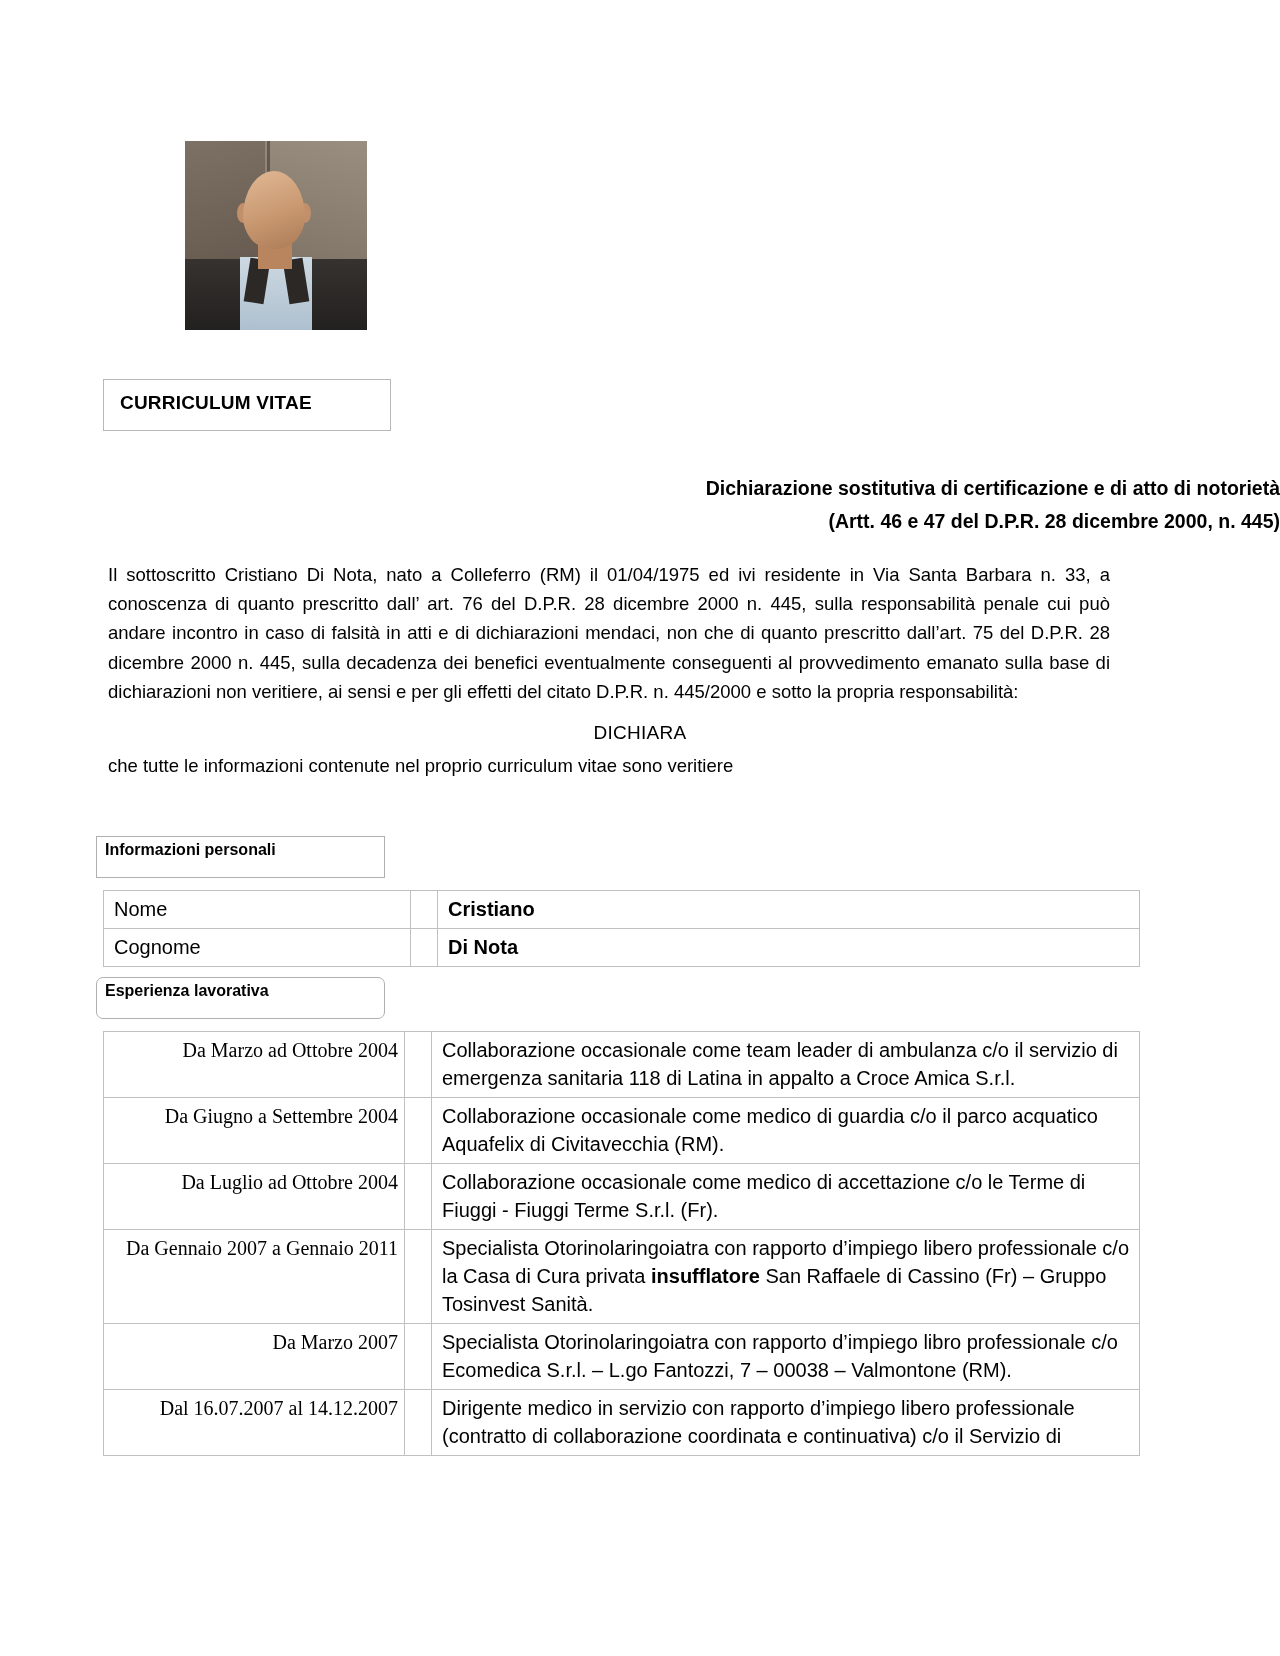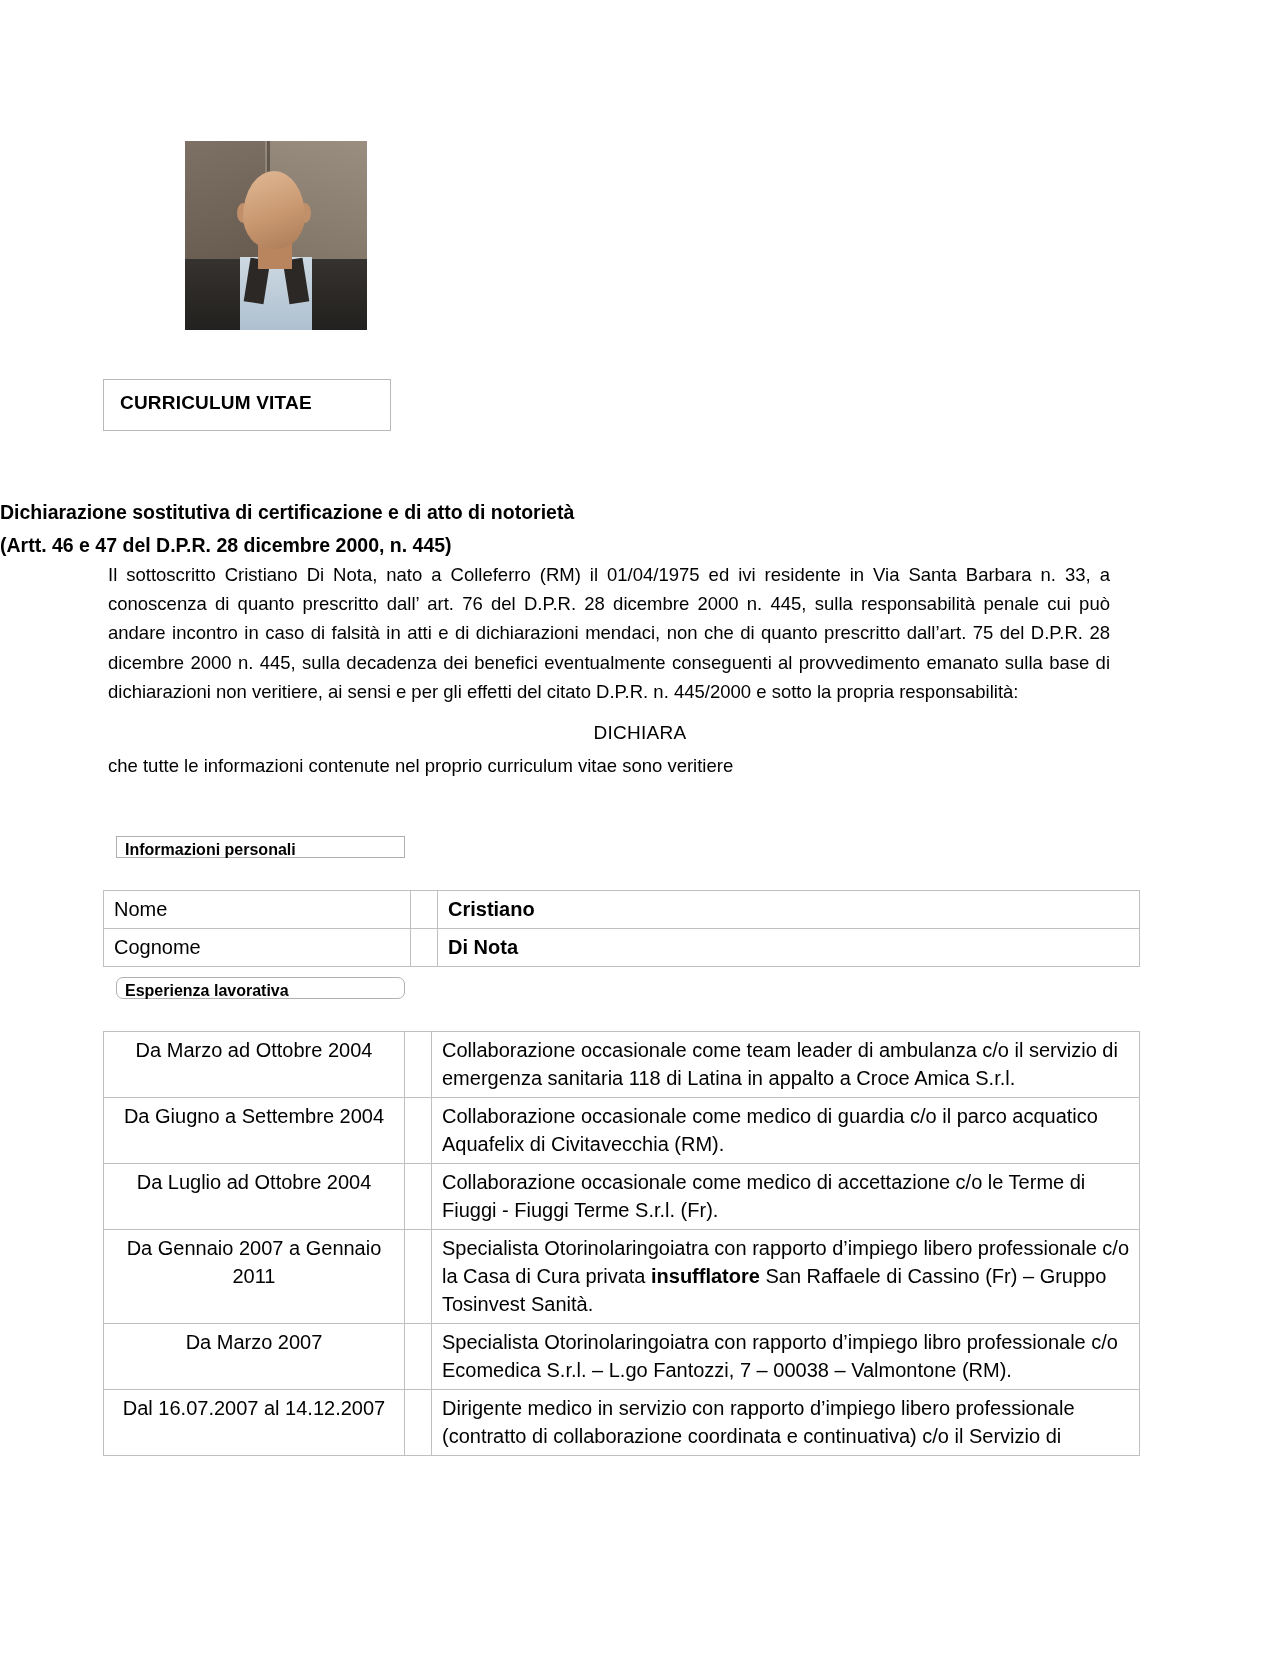--- a/index.html
+++ b/index.html
@@ -155,43 +155,42 @@
     position: absolute;
     left: 16px;
     top: 12px;
     font-size: 19px;
     font-weight: bold;
     letter-spacing: 0.2px;
   }
 
   .section-box {
     position: absolute;
-    left: 116px;
+    left: 96px;
     width: 289px;
-    height: 22px;
+    height: 42px;
     border: 1px solid #b0b0b0;
     box-sizing: border-box;
   }
   .section-box span {
     position: absolute;
     left: 8px;
     top: 4px;
     font-size: 16px;
     font-weight: bold;
   }
 
   
   .doc-heading {
     position: absolute;
     left: 0;
     width: 1280px;
-    text-align: left;
+    text-align: right;
     font-size: 19.5px;
     font-weight: bold;
-    margin-top: 24px;
   }
   .heading-line1 { top: 477px; }
   .heading-line2 { top: 510px; }
 
   .dichiara {
     position: absolute;
     left: 0;
     width: 1280px;
     text-align: center;
     top: 722px;
@@ -242,23 +241,24 @@
     width: 26px;
     border-left: none;
     border-right: 1px solid #c0c0c0;
     padding: 0;
   }
   .personal-table td.value-col {
     font-weight: bold;
   }
 
   .exp-table td.period {
-    text-align: center;
+    text-align: right;
     padding-left: 6px;
     padding-right: 6px;
+    font-family: Liberation Serif, serif;
   }
   .exp-table td.desc {
     padding-left: 10px;
   }
   .exp-table td.desc b {
     font-weight: bold;
   }
 
   .tbl-personal { top: 890px; }
   .tbl-exp { top: 1031px; }

